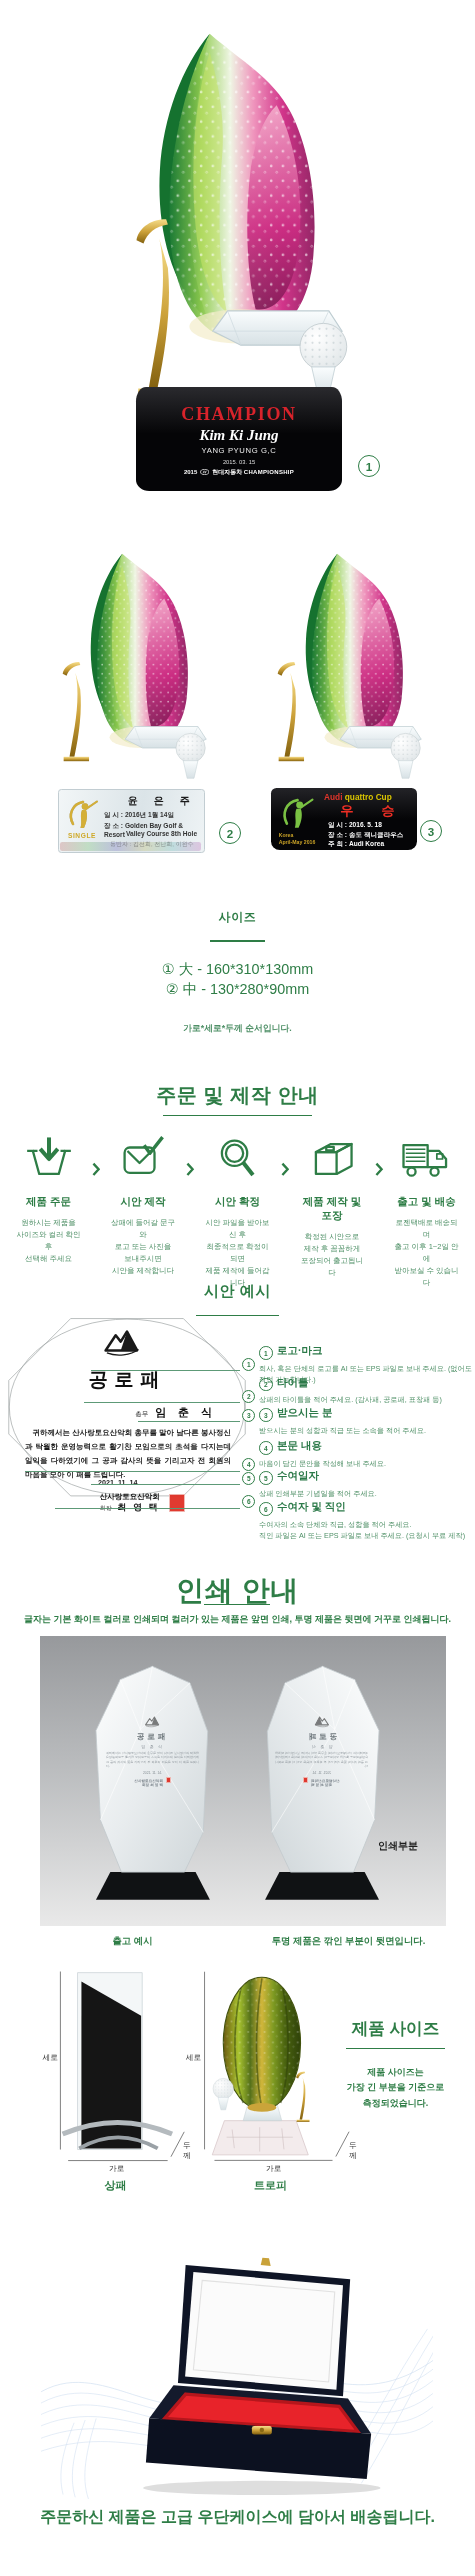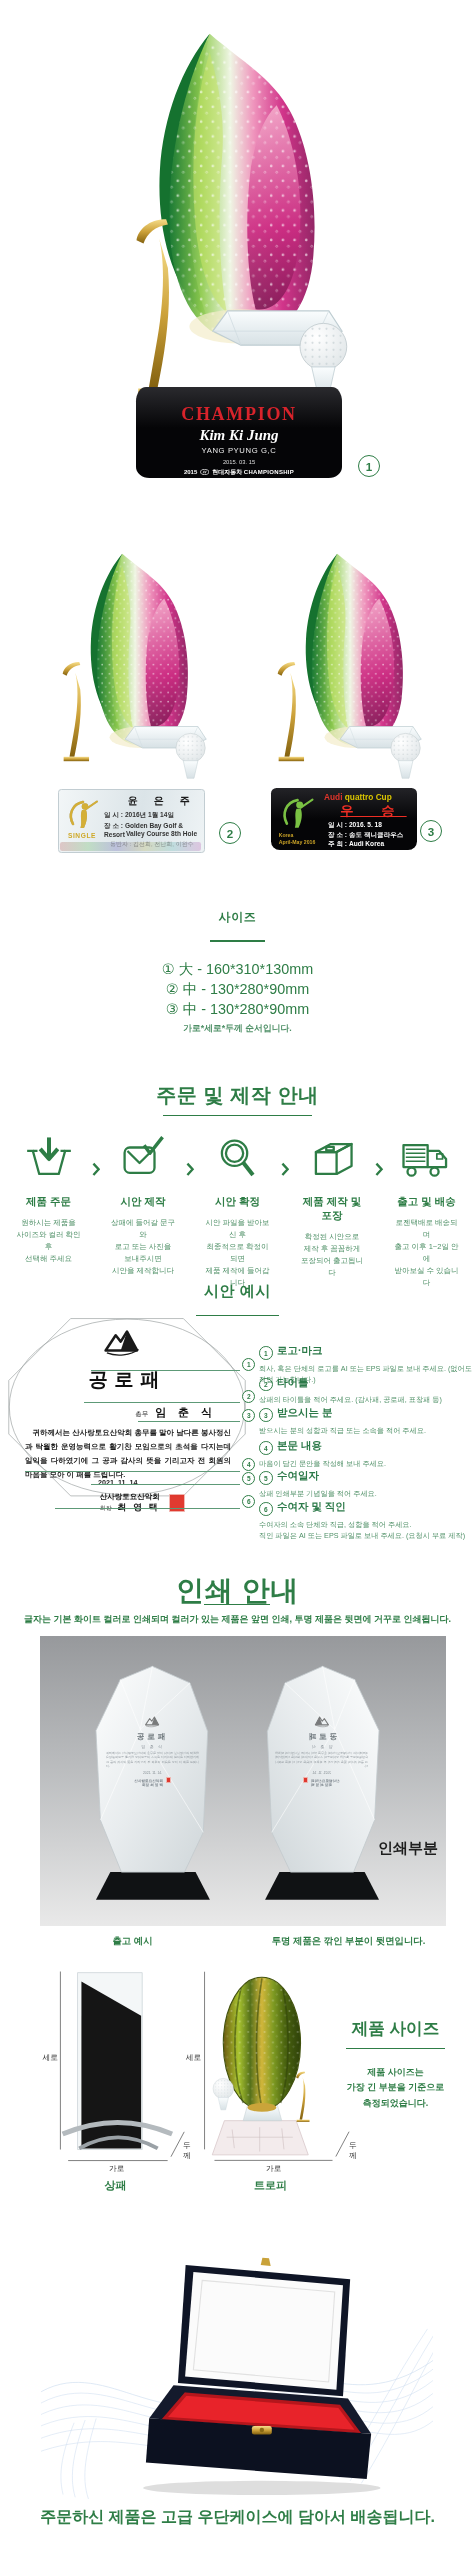--- a/index.html
+++ b/index.html
@@ -138,21 +138,21 @@
   </defs>
 </svg>
 
 <div class="abs" style="left:0;top:0;width:475px;height:497px;">
   <svg class="abs" style="left:99px;top:29px;" width="265" height="366" viewBox="0 0 340 470">
     <use href="#flame" transform="translate(22,0)"></use>
     <use href="#crysRing" transform="translate(70,362)"></use>
     <use href="#golfBall" transform="translate(288,408) scale(1.0)"></use>
     <use href="#golferGold" transform="translate(48,242) scale(1.12)"></use>
   </svg>
-  <div class="abs" style="left:136px;top:387px;width:206px;height:91px;background:linear-gradient(180deg,#2a2a2e,#050507 45%);border-radius:10px 10px 13.3px 13.3px / 14.4px 14.4px 11px 11px;text-align:center;">
+  <div class="abs" style="left:136px;top:387px;width:206px;height:104px;background:linear-gradient(180deg,#2a2a2e,#050507 45%);border-radius:10px 10px 13.3px 13.3px / 14.4px 14.4px 11px 11px;text-align:center;">
     <div style="margin-top:16.6px;color:#d8232b;font-family:'Liberation Serif','DejaVu Serif',serif;font-weight:bold;font-size:18px;letter-spacing:1.7px;">CHAMPION</div>
     <div style="margin-top:2.2px;color:#fff;font-family:'Liberation Serif','DejaVu Serif',serif;font-style:italic;font-weight:bold;font-size:15px;">Kim Ki Jung</div>
     <div style="margin-top:2px;color:#eee;font-size:7.7px;letter-spacing:0.6px;">YANG PYUNG G,C</div>
     <div style="margin-top:4.4px;color:#ddd;font-size:5.8px;">2015. 03. 15</div>
     <div style="margin-top:2.8px;color:#fff;font-size:6px;font-weight:bold;">
       <span>2015</span>
       <svg width="9.4" height="6" viewBox="0 0 17 11" style="vertical-align:-0.6px;margin:0 1.1px;">
         <ellipse cx="8.5" cy="5.5" rx="7.6" ry="4.8" fill="none" stroke="#fff" stroke-width="1.3"></ellipse>
         <path d="M5.5,8 L7.5,3 M9.5,8 L11.5,3 M6.6,5.5 H10.4" stroke="#fff" stroke-width="1.2" fill="none"></path>
       </svg>
@@ -202,34 +202,33 @@
       <use href="#golferGreen"></use>
     </svg>
     <div class="abs" style="left:7.7px;top:44px;color:#c9a227;font-size:5.2px;font-weight:bold;line-height:1.3;">
       <span>Korea</span><br>
       <span>April-May 2016</span>
     </div>
     <div class="abs" style="left:53px;top:4.4px;width:87px;font-size:8.3px;font-weight:bold;">
       <span style="color:#e0352b;">Audi</span>
       <span style="color:#d9c400;">quattro Cup</span>
     </div>
-    <div class="abs" style="left:53px;top:14.4px;width:87px;text-align:center;color:#ee2e24;font-size:13.3px;font-weight:bold;letter-spacing:12px;text-indent:12px;text-decoration:underline;">우 승</div>
+    <div class="abs" style="left:53px;top:14.4px;width:87px;text-align:center;color:#ee2e24;font-size:13.3px;font-weight:bold;letter-spacing:12px;text-indent:12px;">우 승</div>
     <div class="abs" style="left:57px;top:33px;color:#fff;font-size:6.6px;font-weight:bold;">일  시 : 2016. 5. 18</div>
     <div class="abs" style="left:57px;top:43px;color:#fff;font-size:6.6px;font-weight:bold;">장  소 : 송도 잭니클라우스</div>
     <div class="abs" style="left:57px;top:52px;color:#fff;font-size:6.6px;font-weight:bold;">주  최 : Audi Korea</div>
   </div>
   <div class="circle-badge" style="left:420px;top:323px;">3</div>
 </div>
 
 <div class="sec-title" style="top:909px;font-size:12px;">사이즈</div>
 <div class="rule" style="left:210px;top:940px;width:55px;"></div>
 <div class="abs center" style="left:0;top:960px;width:475px;color:#2e7d46;font-size:14.4px;line-height:1.38;">
   <div>① 大 - 160*310*130mm</div>
   <div>② 中 - 130*280*90mm</div>
-  <div>③ 中 - 130*280*90mm</div>
 </div>
 <div class="abs center" style="left:0;top:1023px;width:475px;color:#4f9067;font-size:8.8px;font-weight:bold;">가로*세로*두께 순서입니다.</div>
 
 <div class="sec-title" style="top:1082px;font-size:20px;">주문 및 제작 안내</div>
 <div class="rule" style="left:163px;top:1115px;width:149px;height:1.1px;"></div>
 
 <div class="steps">
   <div class="step">
     <div class="ic">
         <svg width="46" height="46" viewBox="0 0 80 80" fill="none" stroke="#2e7d46" stroke-width="4" stroke-linejoin="round" stroke-linecap="square">
@@ -420,21 +419,21 @@
     <div class="t">공로패</div>
     <div class="n">임 춘 식</div>
     <div class="b">귀하께서는 산사랑토요산악회 총무를 맡아 남다른 봉사정신과 탁월한 운영능력으로 활기찬 모임으로의 초석을 다지는데 일익을 다하였기에 그 공과 감사의 뜻을 기리고자 전 회원의 마음을 모아 이 패를 드립니다.</div>
     <div class="d">2021. 11. 14.</div>
     <div class="o">
       <span>산사랑토요산악회</span>
       <span class="seal" style="display:inline-block;width:5px;height:6px;vertical-align:-1.1px;margin-left:1.7px;"></span><br>
       <span>회장</span> <span>최 영 택</span>
     </div>
   </div>
-  <div class="abs" style="left:338px;top:203px;font-size:15px;font-weight:bold;color:#1e1e1e;">인쇄부분</div>
+  <div class="abs" style="left:338px;top:203px;font-size:10px;font-weight:bold;color:#1e1e1e;">인쇄부분</div>
 </div>
 <div class="cap-green" style="left:77px;top:1935px;width:111px;font-size:9.4px;">출고 예시</div>
 <div class="cap-green" style="left:238px;top:1935px;width:221px;font-size:9.4px;">투명 제품은 깎인 부분이 뒷면입니다.</div>
 
 <div class="abs" style="left:47px;top:1966px;width:144px;height:199px;">
   <svg class="abs" style="left:0;top:0;" width="144" height="199" viewBox="0 0 260 360">
     <polygon points="55,12 172,12 172,332 55,332" fill="#f4f7f8" stroke="#cfd6d9" stroke-width="1.5"></polygon>
     <polygon points="62,28 170,90 170,330 62,330" fill="#151515"></polygon>
     <path d="M28,304 Q128,262 226,304" stroke="#b4babe" stroke-width="9" fill="none"></path>
     <path d="M58,330 Q128,290 200,330" stroke="#9aa1a6" stroke-width="7" fill="none"></path>

